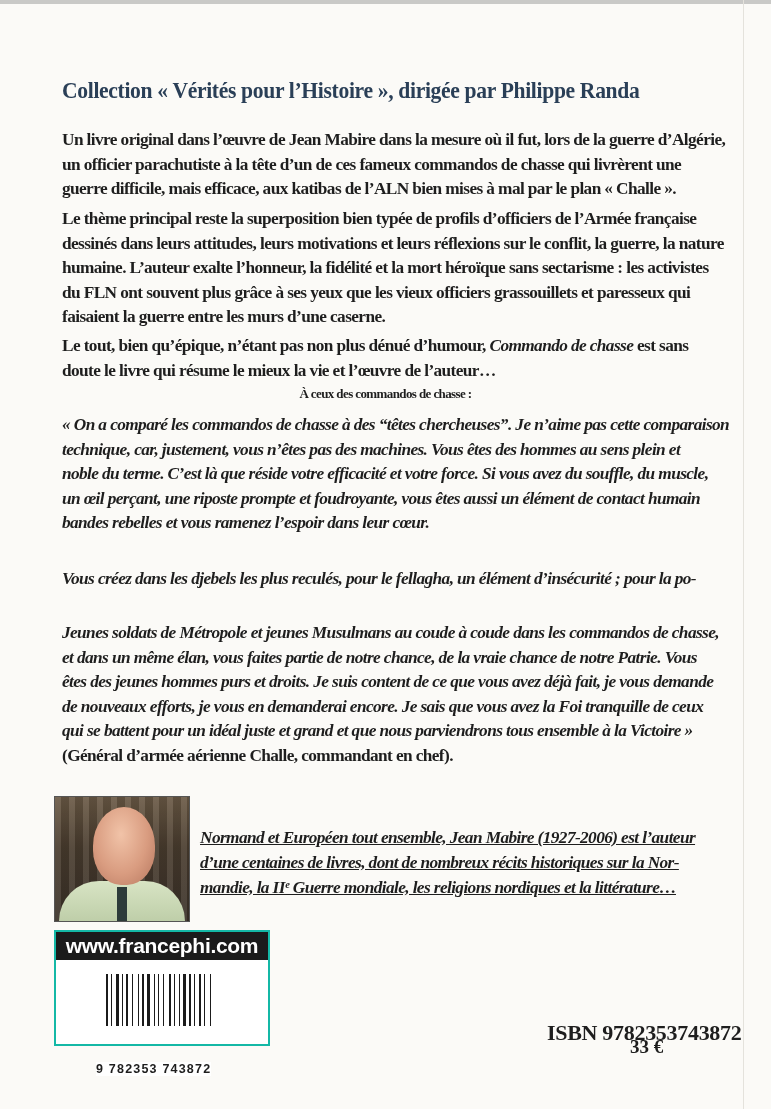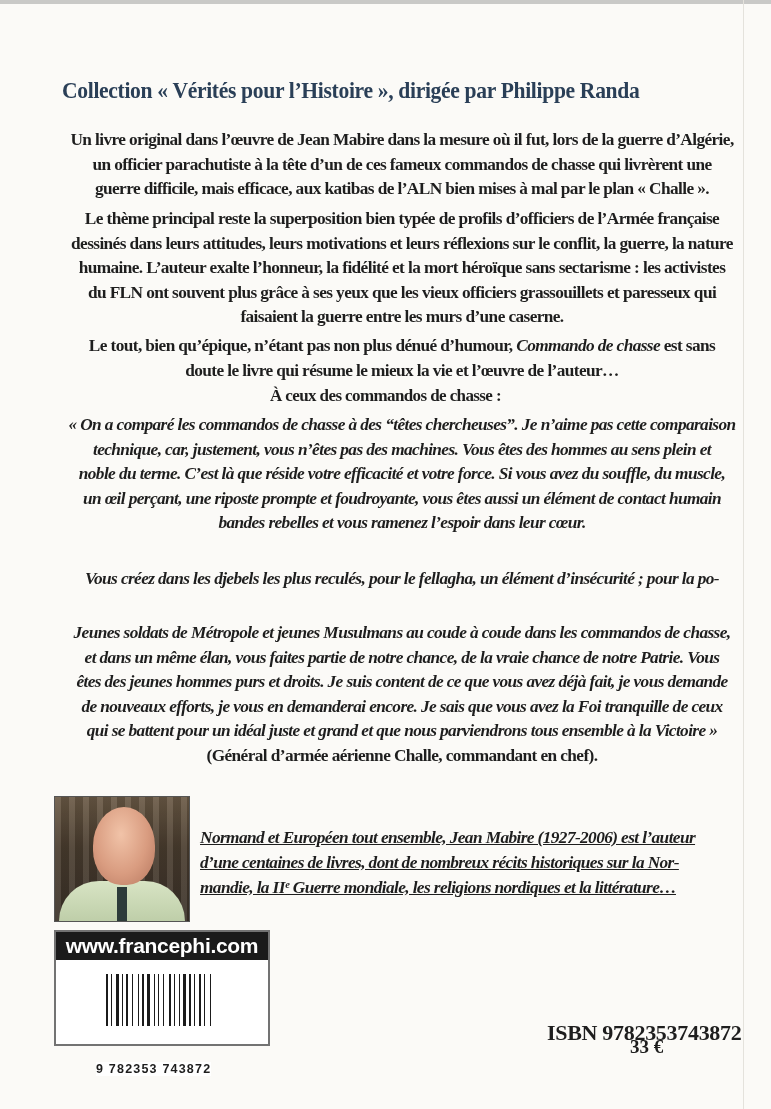--- a/index.html
+++ b/index.html
@@ -14,38 +14,38 @@
   .title {
     position: absolute; left: 62px; top: 78px; width: 650px;
     font-weight: bold; font-size: 22.5px; color: #2a3f57; white-space: nowrap;
     letter-spacing: -0.35px; transform: scaleX(0.96); transform-origin: left top;
   }
   .para {
     position: absolute; left: 62px; width: 680px;
     font-size: 17.3px; line-height: 24.6px; font-weight: bold;
     letter-spacing: -0.6px;
   }
-  .para span.line { display: block; white-space: nowrap; text-align: center; }
+  .para span.line { display: block; white-space: nowrap; }
   .it { font-style: italic; }
-  .center { position: absolute; left: 0; width: 771px; text-align: center; font-weight: bold; font-size: 17px; letter-spacing: -0.6px; font-family: Liberation Serif, serif; }
+  .center { position: absolute; left: 0; width: 771px; text-align: center; font-weight: bold; font-size: 13px; letter-spacing: -0.6px; font-family: Liberation Serif, serif; }
   .photo {
     position: absolute; left: 54px; top: 796px; width: 134px; height: 124px;
     background: linear-gradient(180deg, #6b5a46 0%, #4a3d2f 40%, #3a3128 100%);
     border: 1px solid #555; overflow: hidden;
   }
   .photo .shelf { position: absolute; left: 0; top: 0; width: 134px; height: 124px;
     background: repeating-linear-gradient(90deg, rgba(255,255,255,0.08) 0 6px, rgba(0,0,0,0.12) 6px 14px); }
   .photo .head { position: absolute; left: 38px; top: 10px; width: 62px; height: 78px; border-radius: 50% 50% 45% 45%;
     background: radial-gradient(ellipse at 45% 35%, #f1c3a8 0%, #d99c80 55%, #b5765e 100%); }
   .photo .jacket { position: absolute; left: 4px; top: 84px; width: 126px; height: 50px; border-radius: 40px 40px 0 0;
     background: linear-gradient(180deg, #d8e4c4, #b8c9a2); }
   .photo .tie { position: absolute; left: 62px; top: 90px; width: 10px; height: 40px; background: #2d3b3a; }
   .bio { position: absolute; left: 200px; top: 825px; width: 530px; font-style: italic; font-weight: bold; font-size: 17.3px; line-height: 25px; letter-spacing: -0.6px; }
   .bio span.line { display: block; white-space: nowrap; text-decoration: underline; }
-  .barcode-box { position: absolute; left: 54px; top: 930px; width: 212px; height: 112px; border: 2px solid #737373; background: #fff; }
+  .barcode-box { position: absolute; left: 54px; top: 930px; width: 212px; height: 112px; border: 2px solid #14b8a6; background: #fff; }
   .url-bar { height: 28px; background: #1b1b1b; color: #fff; font-family: "Liberation Sans", "DejaVu Sans", sans-serif;
     font-weight: bold; font-size: 21px; line-height: 28px; text-align: center; letter-spacing: -0.3px; }
   .bars { position: absolute; left: 50px; top: 42px; width: 128px; height: 52px; }
   .bars i { position: absolute; top: 0; height: 52px; background: #1b1b1b; }
   .bar-digits { position: absolute; left: 40px; top: 90px; font-family: "Liberation Sans", "DejaVu Sans", sans-serif; font-weight: bold; font-size: 12.5px; letter-spacing: 1.2px; background: #fff; margin-top: 40px; }
   .price { position: absolute; left: 630px; top: 1036px; font-weight: bold; font-size: 19px; }
   .isbn { position: absolute; left: 547px; top: 1020px; font-weight: bold; font-size: 22px; letter-spacing: -0.3px; }
 </style>
 </head>
 <body>

